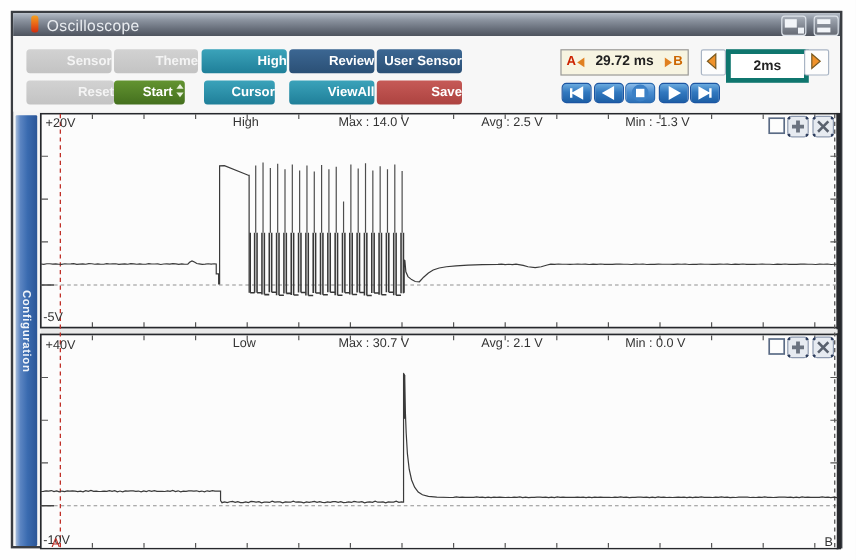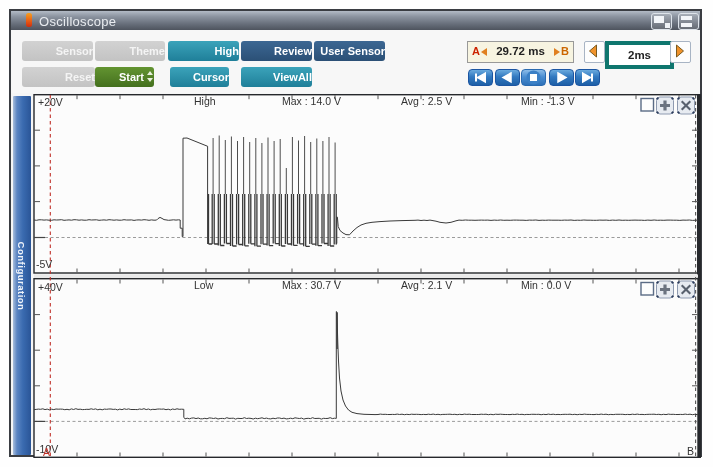--- a/index.html
+++ b/index.html
@@ -59,20 +59,21 @@
  <div id="toolbar">
   <div class="b dis" style="left:11px;top:11px;width:71px">Sensor</div>
       <div class="b dis" style="left:84px;top:11px;width:70px">Theme</div>
       <div class="b teal" style="left:157px;top:11px;width:71px">High</div>
       <div class="b navy" style="left:230px;top:11px;width:71px">Review</div>
       <div class="b navy" style="left:303px;top:11px;width:71px">User Sensor</div>
       <div class="b dis" style="left:11px;top:37px;width:73px">Reset</div>
       <div class="b green" style="left:84px;top:37px;width:59px">Start&nbsp;<span class="ud"><span class="u"></span><span class="d"></span></span></div>
       <div class="b teal" style="left:159px;top:37px;width:59px">Cursor</div>
       <div class="b teal" style="left:230px;top:37px;width:71px">ViewAll</div>
+      <div class="b red" style="left:303px;top:37px;width:71px">Save</div>
   <div id="abox">
     <span class="a">A</span>
         <span class="tri" style="left:13px;border-top:4px solid transparent;border-bottom:4px solid transparent;border-right:6px solid #e08020;"></span>
     <span class="ms">29.72 ms</span>
     <span class="tri" style="right:13px;border-top:4px solid transparent;border-bottom:4px solid transparent;border-left:6px solid #e08020;"></span>
         <span class="bb">B</span>
   </div>
   <div class="arrbtn" style="left:573px;">
         <svg width="17" height="18" style="position:absolute;left:0;top:0">
           <path d="M11.5,3 L4.5,9 L11.5,15 Z" fill="#f0922a" stroke="#7a5a20" stroke-width="1"></path>

